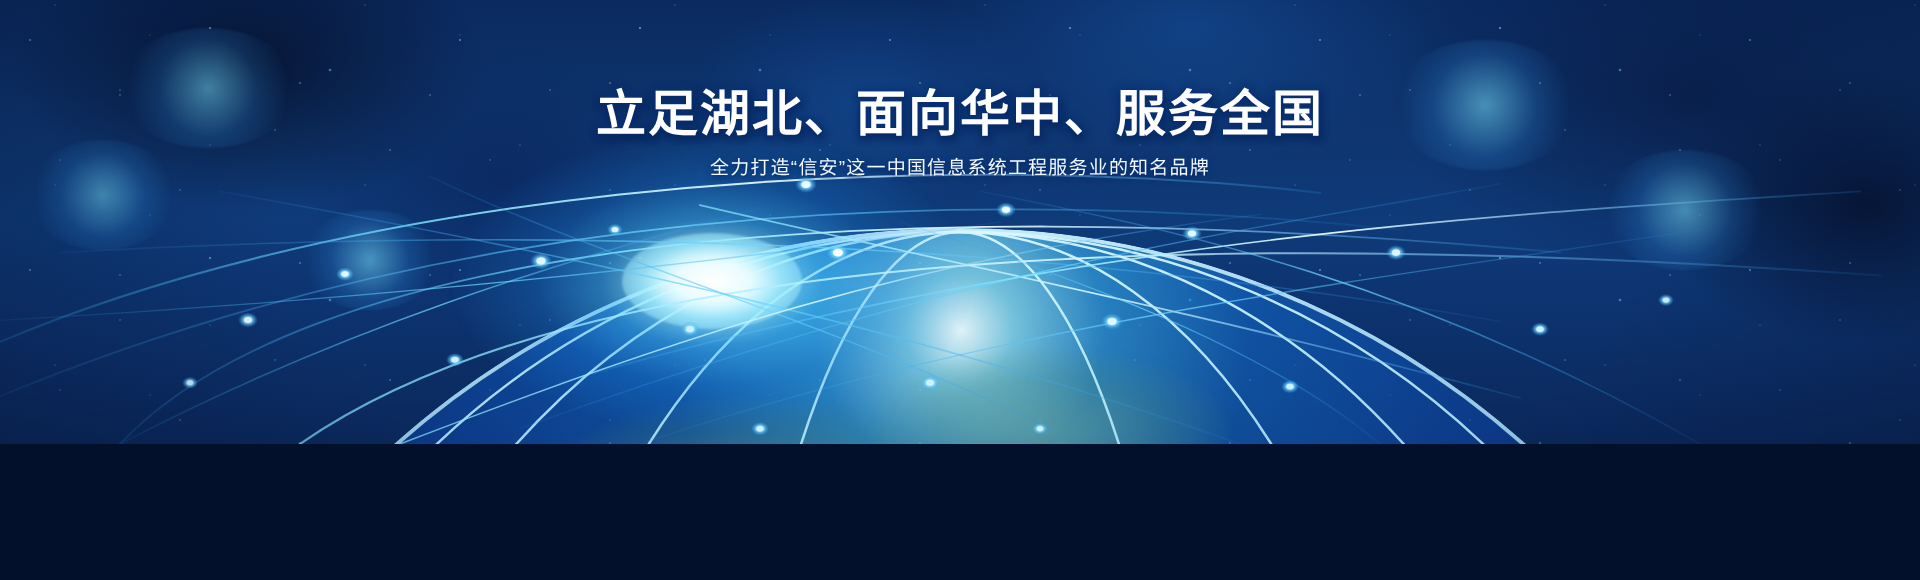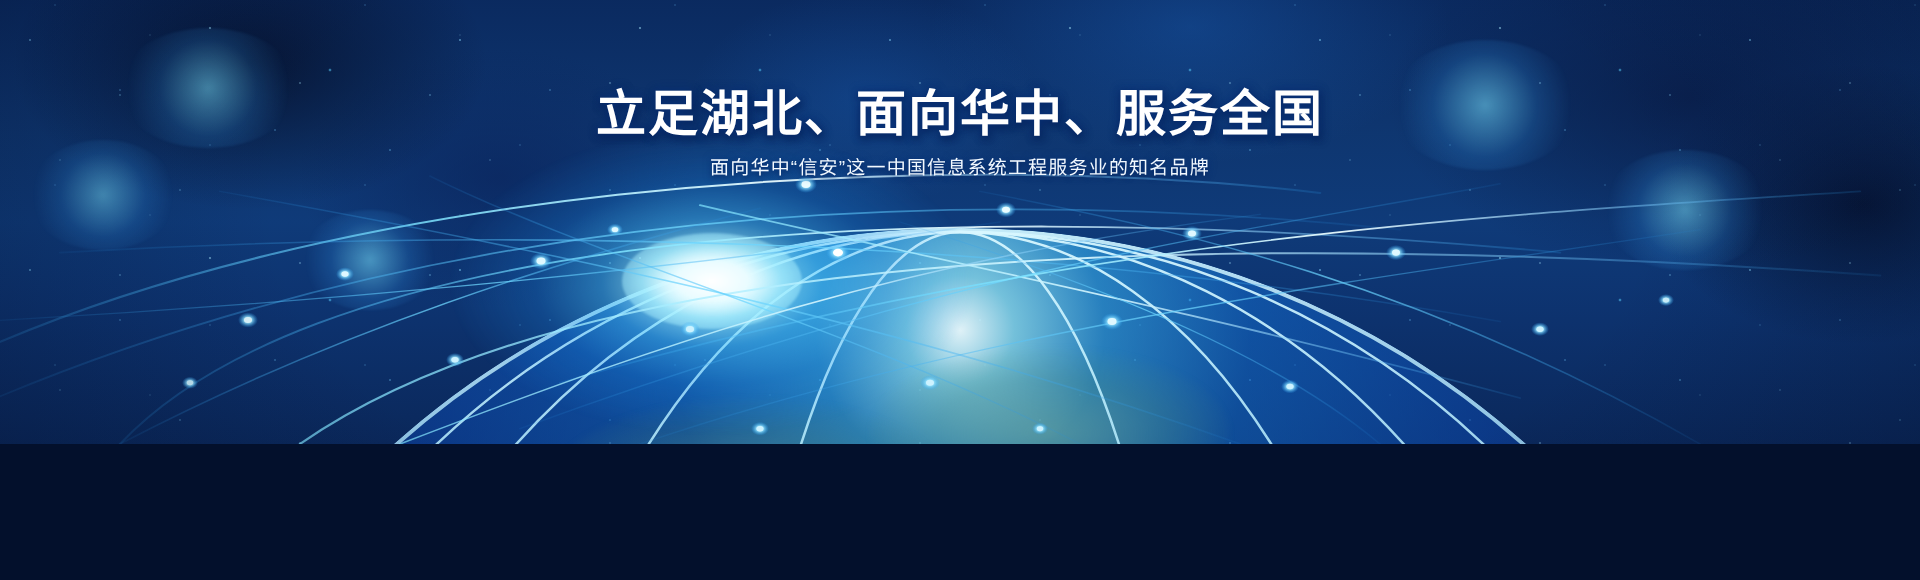--- a/index.html
+++ b/index.html
@@ -312,16 +312,16 @@
     </g>
   </svg>
 
   <div class="core-glow"></div>
   <div class="core-glow small"></div>
 
   <div class="vignette"></div>
 
   <div class="copy">
     <h1 class="headline">立足湖北、面向华中、服务全国</h1>
-    <p class="subline">面向华中“信安”这一中国信息系统工程服务业的知名品牌</p>
+    <p class="subline">全力打造“信安”这一中国信息系统工程服务业的知名品牌</p>
   </div>
 
 </div>
 
 </body></html>

